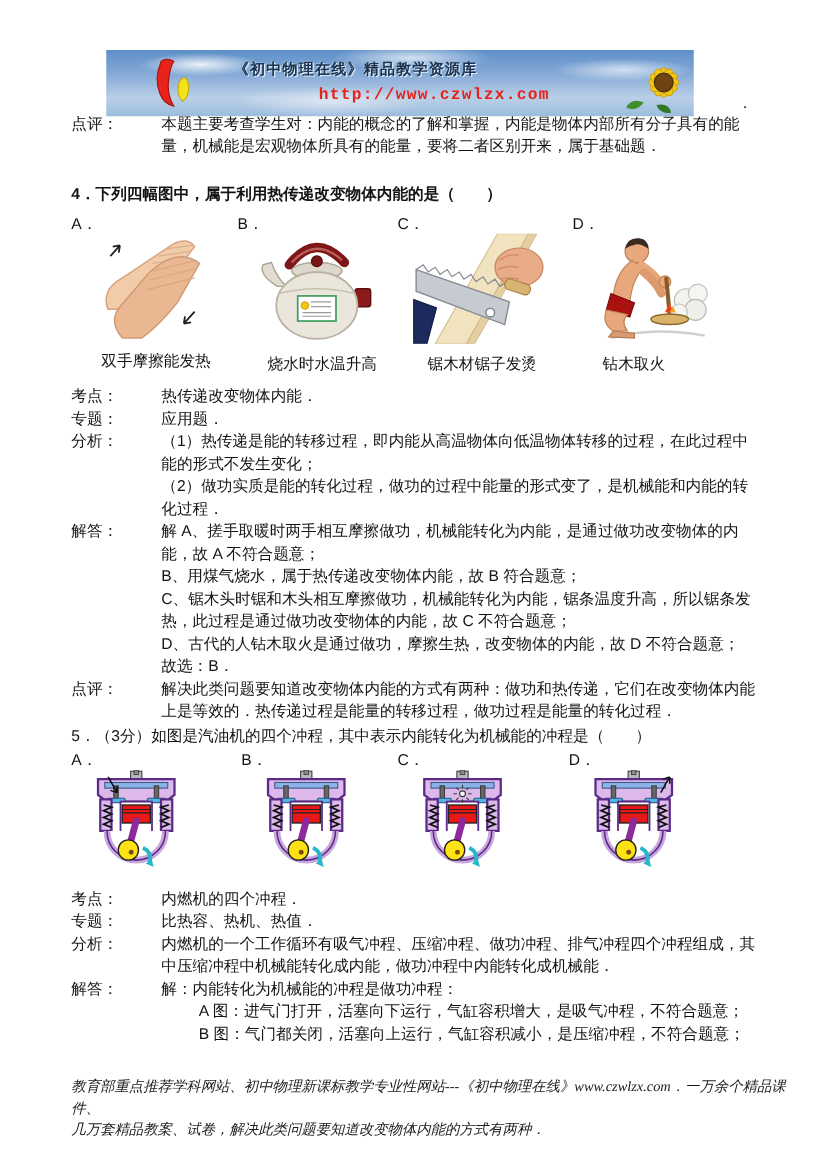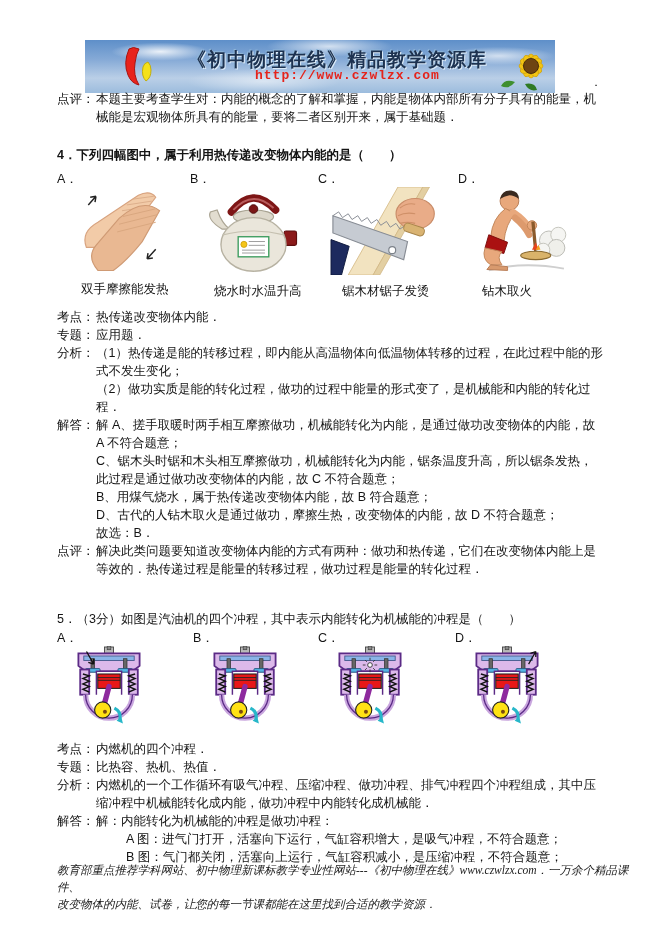--- a/index.html
+++ b/index.html
@@ -22,42 +22,42 @@
   .banner .clouds {
     position:absolute; inset:0;
     background:
       radial-gradient(70px 13px at 16% 22%, rgba(255,255,255,.85), rgba(255,255,255,0) 70%),
       radial-gradient(90px 15px at 52% 12%, rgba(255,255,255,.7), rgba(255,255,255,0) 70%),
       radial-gradient(80px 13px at 88% 30%, rgba(255,255,255,.65), rgba(255,255,255,0) 70%),
       radial-gradient(110px 18px at 38% 78%, rgba(255,255,255,.5), rgba(255,255,255,0) 70%);
   }
   .banner-title {
     position:absolute; left:102px; top:7px; white-space:nowrap;
-    font-size:19px; font-weight:bold; letter-spacing:1px; color:#1d3250;
+    font-size:12px; font-weight:bold; letter-spacing:1px; color:#1d3250;
     text-shadow:1px 1px 0 #dcebf8, -1px -1px 0 #8fb6d8;
   }
   .banner-url {
     position:absolute; left:158px; top:28px; white-space:nowrap;
     font-family:"Liberation Mono","DejaVu Sans Mono",monospace;
     font-size:13px; font-weight:bold; color:#e5231b; letter-spacing:1px;padding-left:12px;
   }
   .banner-logo { position:absolute; left:30px; top:5px; }
   .banner-flower { position:absolute; right:2px; top:4px; }
   .stray-mark { position:absolute; left:590px; top:74px; font-size:12px; color:#222; }
 
   
   .content {
     position:absolute; left:57px; top:90px; width:548px;
     font-size:12.5px; line-height:18px;
   }
-  .row { display:flex; align-items:flex-start; }
+  .row { display:flex; align-items:flex-start;gap:33px; }
   .row .lbl { width:39px; flex:none; white-space:nowrap; }
   .row .txt { flex:1; }
   .indent2 { padding-left:30px; }
-  .stem { margin-top:32px; }
+  .stem { margin-top:2px; }
   .stem-first { margin-top:20px;font-weight:bold; }
 
   
   .optrow { display:flex; margin-top:1px; }
   .opt { flex:none; }
   .opt .letter { height:17px; }
   .opt .pic { margin-left:12px; }
   .opt .cap { margin-left:24px; margin-top:2px; white-space:nowrap; }
   .o4-a{width:133px}.o4-b{width:128px}.o4-c{width:140px}.o4-d{width:147px}
   .o5-a{width:136px}.o5-b{width:125px}.o5-c{width:137px}.o5-d{width:150px}
@@ -239,22 +239,22 @@
       <span class="lbl">分析：</span>
       <div class="txt">
         <div>（1）热传递是能的转移过程，即内能从高温物体向低温物体转移的过程，在此过程中能的形式不发生变化；</div>
         <div>（2）做功实质是能的转化过程，做功的过程中能量的形式变了，是机械能和内能的转化过程．</div>
       </div>
     </div>
     <div class="row">
       <span class="lbl">解答：</span>
       <div class="txt">
         <div>解 A、搓手取暖时两手相互摩擦做功，机械能转化为内能，是通过做功改变物体的内能，故 A 不符合题意；</div>
+        <div>B、用煤气烧水，属于热传递改变物体内能，故 B 符合题意；</div>
         <div>C、锯木头时锯和木头相互摩擦做功，机械能转化为内能，锯条温度升高，所以锯条发热，此过程是通过做功改变物体的内能，故 C 不符合题意；</div>
-        <div>B、用煤气烧水，属于热传递改变物体内能，故 B 符合题意；</div>
         <div>D、古代的人钻木取火是通过做功，摩擦生热，改变物体的内能，故 D 不符合题意；</div>
         <div>故选：B．</div>
       </div>
     </div>
     <div class="row">
       <span class="lbl">点评：</span>
       <div class="txt">解决此类问题要知道改变物体内能的方式有两种：做功和热传递，它们在改变物体内能上是等效的．热传递过程是能量的转移过程，做功过程是能量的转化过程．</div>
     </div>
 
     <div class="stem">5．（3分）如图是汽油机的四个冲程，其中表示内能转化为机械能的冲程是（　　）</div>
@@ -318,16 +318,16 @@
         <div>解：内能转化为机械能的冲程是做功冲程：</div>
         <div class="indent2">A 图：进气门打开，活塞向下运行，气缸容积增大，是吸气冲程，不符合题意；</div>
         <div class="indent2">B 图：气门都关闭，活塞向上运行，气缸容积减小，是压缩冲程，不符合题意；</div>
       </div>
     </div>
 
   </div>
 
   <div class="footer">
     <div>教育部重点推荐学科网站、初中物理新课标教学专业性网站---《初中物理在线》www.czwlzx.com．一万余个精品课件、</div>
-    <div>改变物体的内能、试卷，让您的每一节课都能在这里找到合适的教学资源．</div>
+    <div>几万套精品教案、试卷，解决此类问题要知道改变物体内能的方式有两种．</div>
   </div>
 
 </div>
 
 </body></html>

